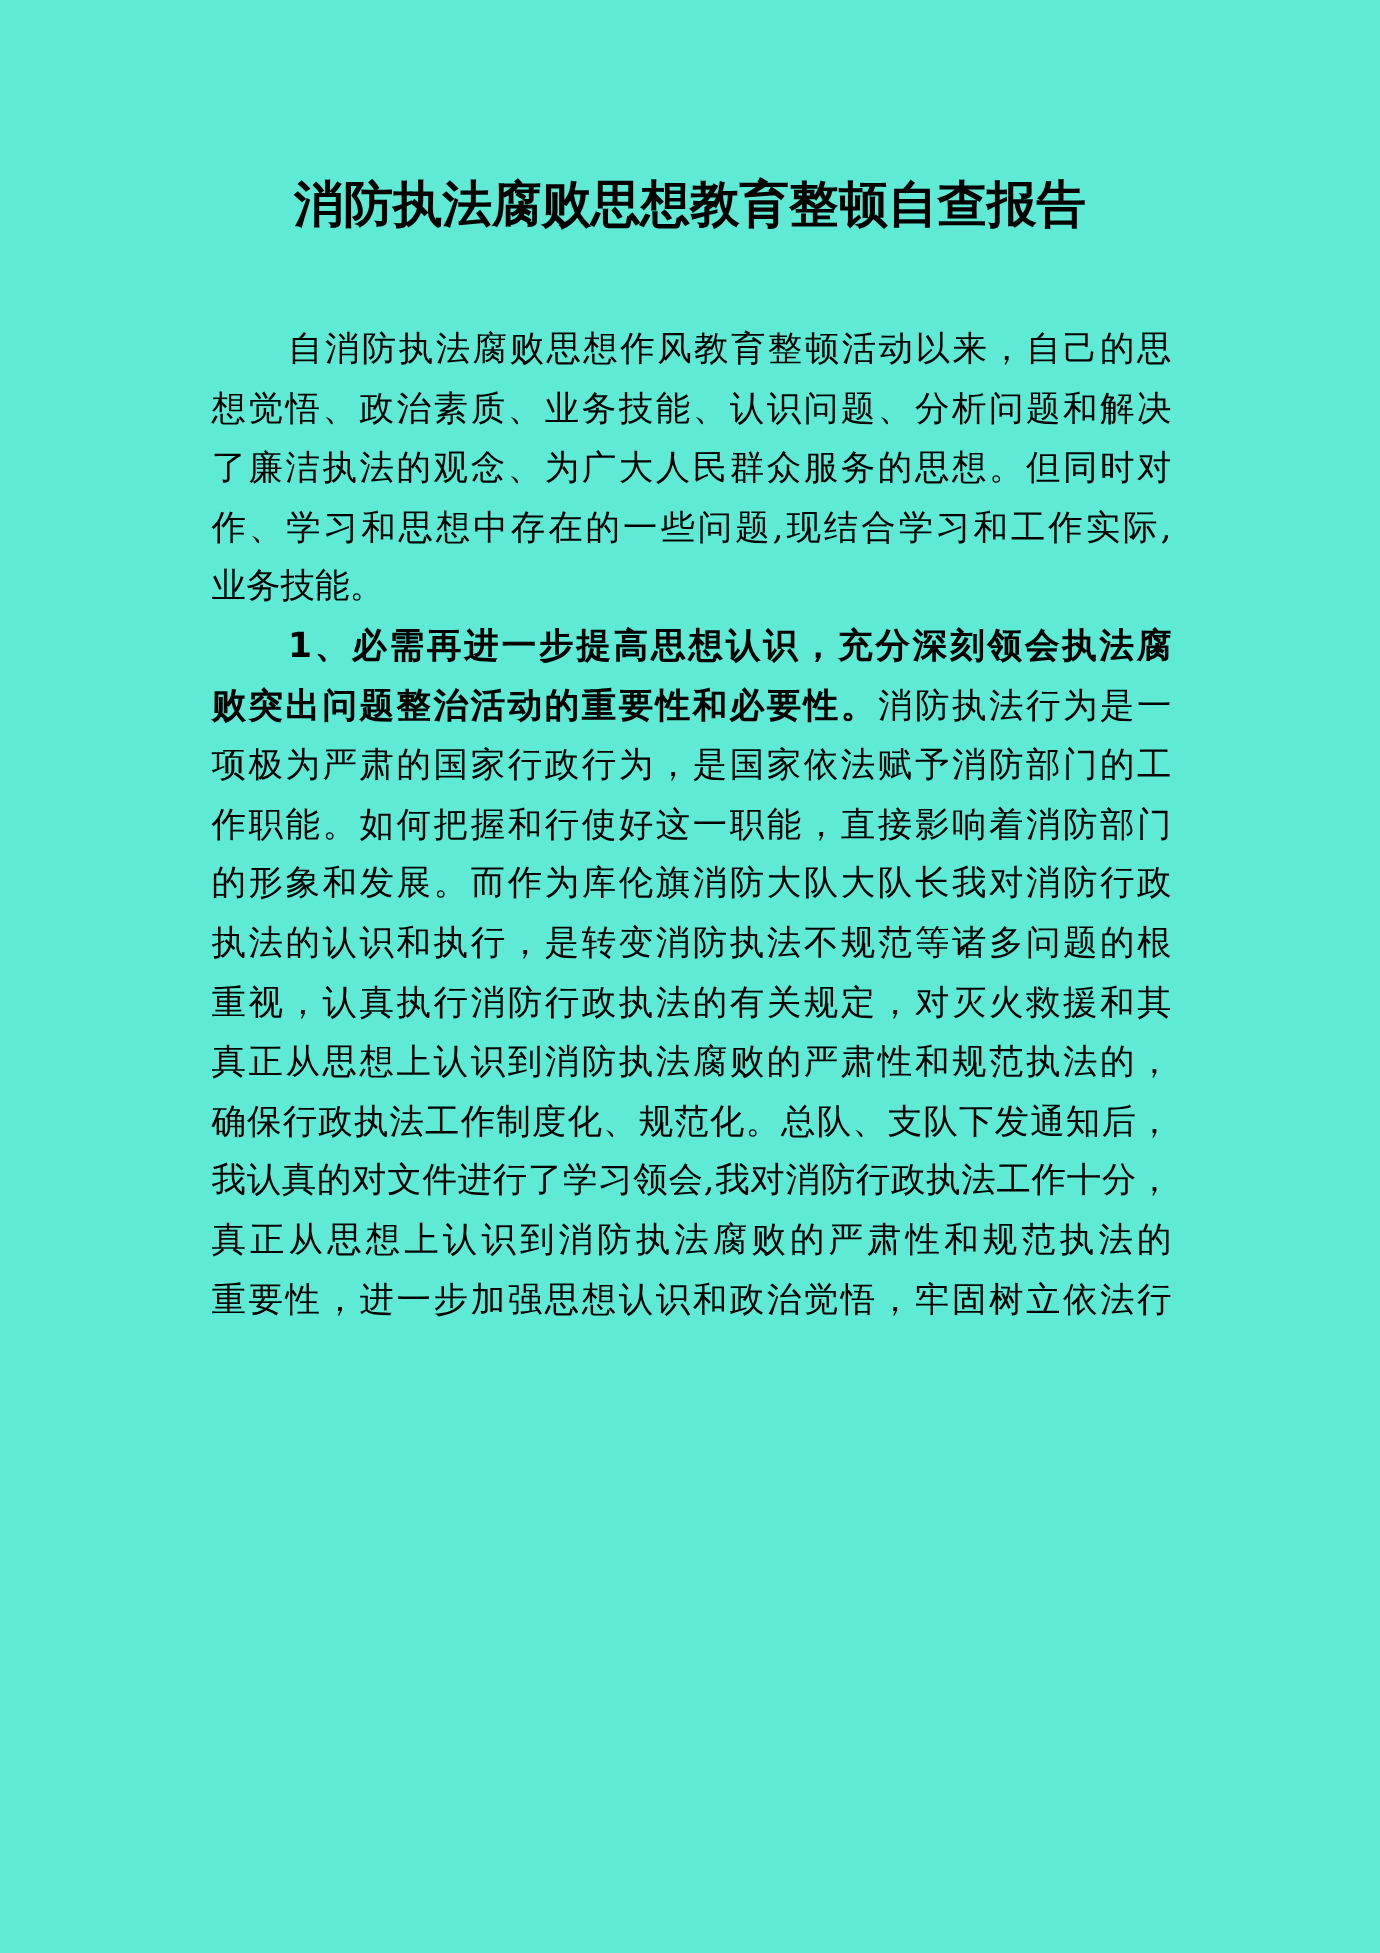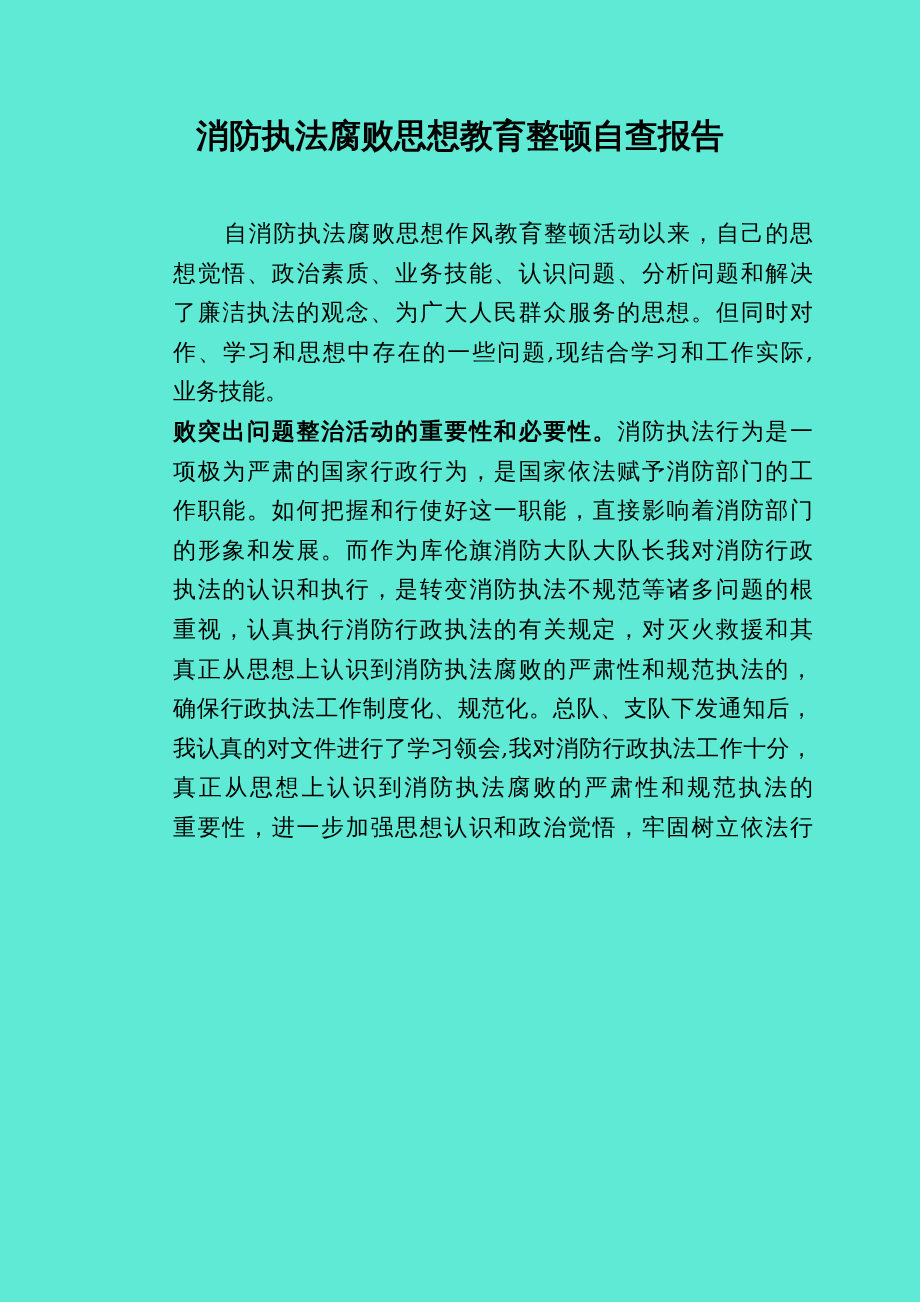--- a/index.html
+++ b/index.html
@@ -33,21 +33,20 @@
       font-size: 33px;
       line-height: 48px;
       letter-spacing: 0px;
       margin: 0;
     }
     .body-text {
       position: absolute;
       left: 141px;
       top: 214px;
       width: 640px;
-      margin-left: 32px;
     }
     .line {
       display: block;
       height: 39.6px;
       line-height: 39.6px;
       font-family: "DejaVu Serif", "Liberation Serif", serif;
       font-size: 23px;
       white-space: nowrap;
       text-align: justify;
       text-align-last: justify;
@@ -76,20 +75,21 @@
 
     <div>
       <span class="line indent">自消防执法腐败思想作风教育整顿活动以来，自己的思</span>
       <span class="line">想觉悟、政治素质、业务技能、认识问题、分析问题和解决</span>
       <span class="line">了廉洁执法的观念、为广大人民群众服务的思想。但同时对</span>
       <span class="line">作、学习和思想中存在的一些问题,现结合学习和工作实际,</span>
       <span class="line last">业务技能。</span>
     </div>
 
     <div>
+      <span class="line indent bold">1、必需再进一步提高思想认识，充分深刻领会执法腐</span>
       <span class="line"><span class="bold">败突出问题整治活动的重要性和必要性。</span><span>消防执法行为是一</span></span>
       <span class="line">项极为严肃的国家行政行为，是国家依法赋予消防部门的工</span>
       <span class="line">作职能。如何把握和行使好这一职能，直接影响着消防部门</span>
       <span class="line">的形象和发展。而作为库伦旗消防大队大队长我对消防行政</span>
       <span class="line">执法的认识和执行，是转变消防执法不规范等诸多问题的根</span>
       <span class="line">重视，认真执行消防行政执法的有关规定，对灭火救援和其</span>
       <span class="line">真正从思想上认识到消防执法腐败的严肃性和规范执法的，</span>
       <span class="line">确保行政执法工作制度化、规范化。总队、支队下发通知后，</span>
       <span class="line">我认真的对文件进行了学习领会,我对消防行政执法工作十分，</span>
       <span class="line">真正从思想上认识到消防执法腐败的严肃性和规范执法的</span>

